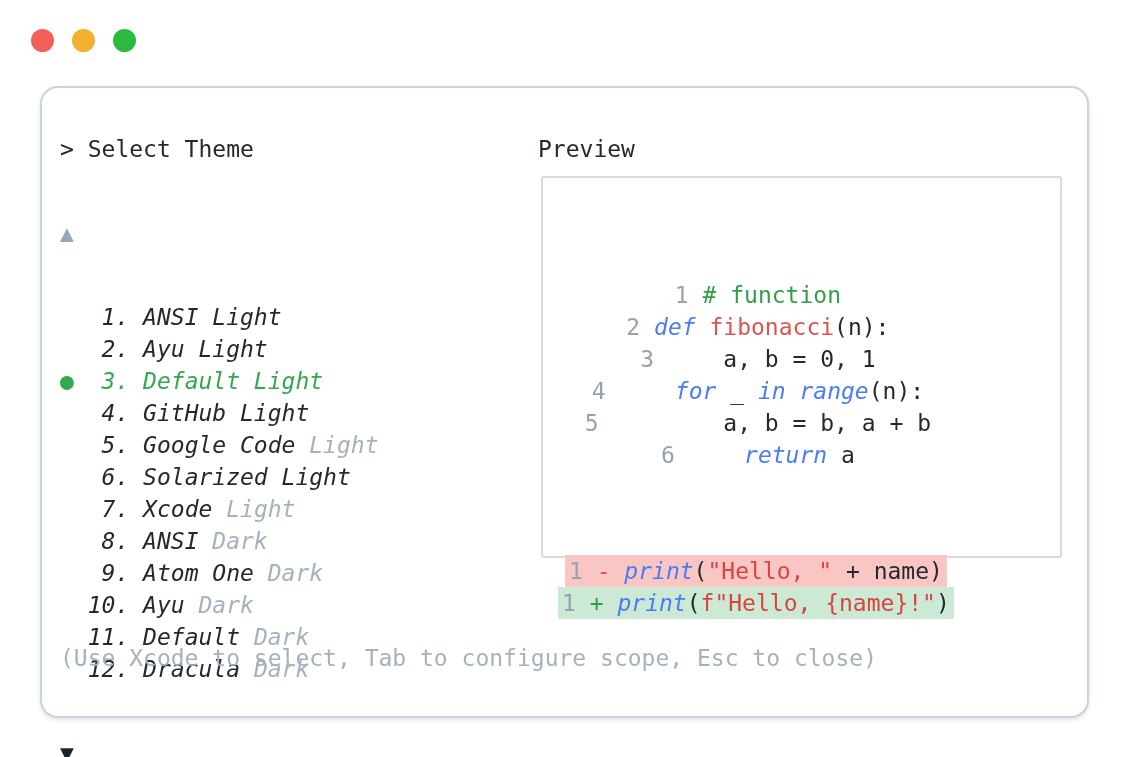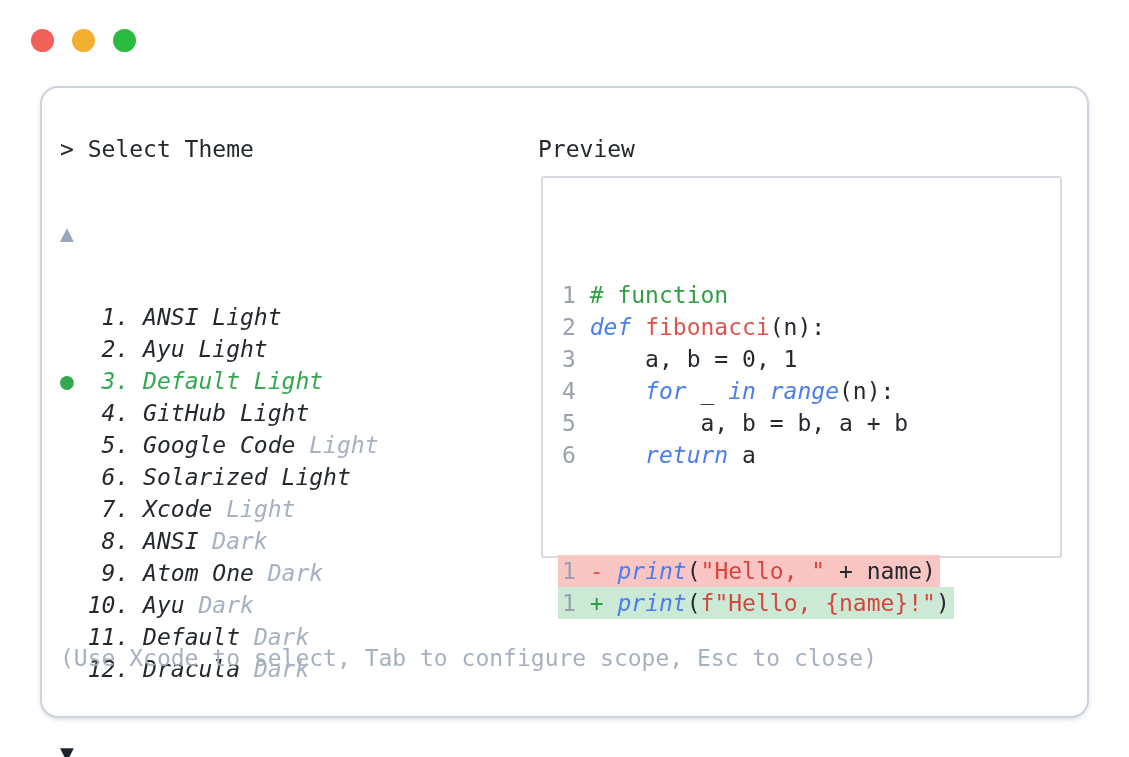--- a/index.html
+++ b/index.html
@@ -35,21 +35,21 @@
   .arrow-up{color:var(--arrow-up);}
   .arrow-down{color:var(--arrow-down);}
   .theme-item{color:var(--text-dark);cursor:default;font-style:italic;}
   .theme-item .muted{color:var(--text-muted);}
   .theme-item.selected .prefix,
   .theme-item.selected .name{color:var(--selected-green);}
 
   .help{position:absolute;left:18px;top:554px;line-height:32px;white-space:pre;color:var(--text-muted);}
 
   .preview-box{position:absolute;left:499px;top:88px;width:521px;height:382px;
-    border:2px solid var(--preview-border);border-radius:3px;background:#fff;}
+    border:2px solid var(--preview-border);border-radius:3px;background:#fff;text-align:center;}
   .code{position:absolute;left:19px;top:49px;white-space:pre;}
   .code-row{line-height:32px;white-space:pre;}
   .diff-block{margin-top:32px;}
   .diff-bg{display:inline-block;padding:0 4px;margin-left:-4px;}
   .diff-bg.del{background:var(--diff-del-bg);}
   .diff-bg.add{background:var(--diff-add-bg);}
 
   .tok-plain{color:var(--text-dark);}
   .tok-kw{color:var(--keyword);font-style:italic;}
   .tok-fn{color:var(--function-name);}

